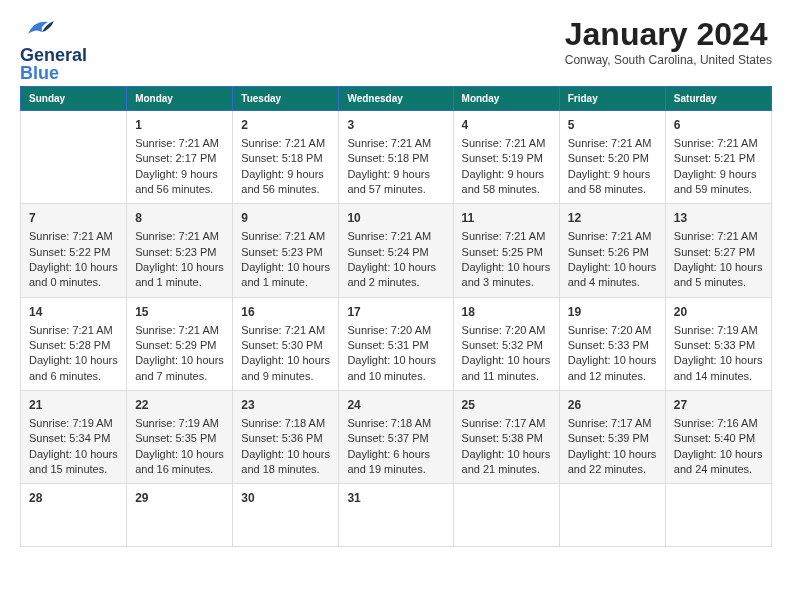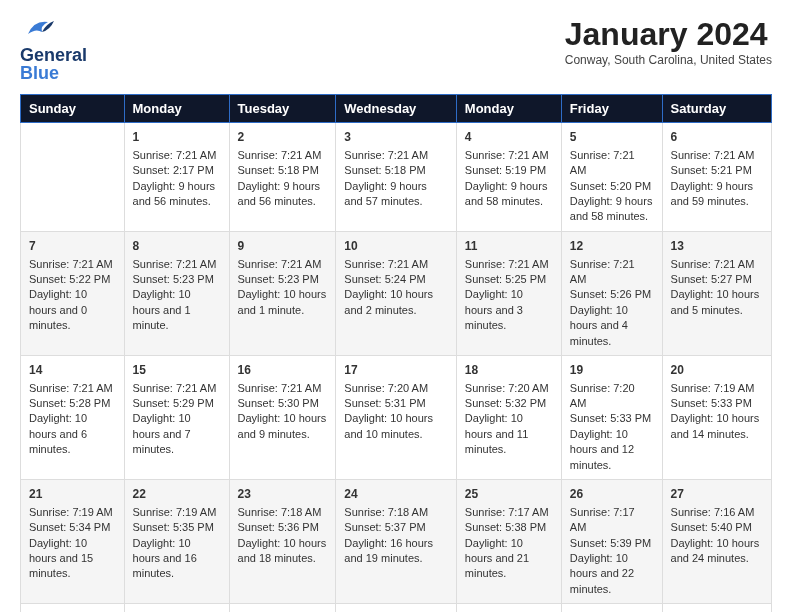--- a/index.html
+++ b/index.html
@@ -7,47 +7,47 @@
       font-family: Arial, sans-serif;
       background: #fff;
       width: 792px;
       min-height: 612px;
       padding: 16px 20px;
     }
     .header {
       display: flex;
       justify-content: space-between;
       align-items: flex-start;
-      margin-bottom: 12px;
+      margin-bottom: 4px;
     }
     .title-block {
       text-align: left;
     }
     .title-block h1 {
       font-size: 32px;
       font-weight: bold;
       color: #222;
     }
     .title-block h2 {
       font-size: 12px;
       font-weight: normal;
       color: #444;
     }
     table {
       width: 100%;
       border-collapse: collapse;
       font-size: 11.5px;
     }
     thead tr th {
-      background-color: #0f172a;
+      background-color: #0f766e;
       color: #fff;
       padding: 6px 8px;
       text-align: left;
       font-weight: bold;
-      font-size: 13px;
+      font-size: 10px;
       border: 1px solid #2e6cc7;
     }
     tbody tr {
       border-bottom: 1px solid #ddd;
     }
     tbody tr:nth-child(odd) {
       background: #fff;
     }
     tbody tr:nth-child(even) {
       background: #f5f5f5;
@@ -130,21 +130,21 @@
         <td><span class="date-num">16</span><span>Sunrise: 7:21 AM</span><br><span>Sunset: 5:30 PM</span><br><span>Daylight: 10 hours and 9 minutes.</span></td>
         <td><span class="date-num">17</span><span>Sunrise: 7:20 AM</span><br><span>Sunset: 5:31 PM</span><br><span>Daylight: 10 hours and 10 minutes.</span></td>
         <td><span class="date-num">18</span><span>Sunrise: 7:20 AM</span><br><span>Sunset: 5:32 PM</span><br><span>Daylight: 10 hours and 11 minutes.</span></td>
         <td><span class="date-num">19</span><span>Sunrise: 7:20 AM</span><br><span>Sunset: 5:33 PM</span><br><span>Daylight: 10 hours and 12 minutes.</span></td>
         <td><span class="date-num">20</span><span>Sunrise: 7:19 AM</span><br><span>Sunset: 5:33 PM</span><br><span>Daylight: 10 hours and 14 minutes.</span></td>
       </tr>
       <tr>
         <td><span class="date-num">21</span><span>Sunrise: 7:19 AM</span><br><span>Sunset: 5:34 PM</span><br><span>Daylight: 10 hours and 15 minutes.</span></td>
         <td><span class="date-num">22</span><span>Sunrise: 7:19 AM</span><br><span>Sunset: 5:35 PM</span><br><span>Daylight: 10 hours and 16 minutes.</span></td>
         <td><span class="date-num">23</span><span>Sunrise: 7:18 AM</span><br><span>Sunset: 5:36 PM</span><br><span>Daylight: 10 hours and 18 minutes.</span></td>
-        <td><span class="date-num">24</span><span>Sunrise: 7:18 AM</span><br><span>Sunset: 5:37 PM</span><br><span>Daylight: 16 hours and 19 minutes.</span></td>
+        <td><span class="date-num">24</span><span>Sunrise: 7:18 AM</span><br><span>Sunset: 5:37 PM</span><br><span>Daylight: 6 hours and 19 minutes.</span></td>
         <td><span class="date-num">25</span><span>Sunrise: 7:17 AM</span><br><span>Sunset: 5:38 PM</span><br><span>Daylight: 10 hours and 21 minutes.</span></td>
         <td><span class="date-num">26</span><span>Sunrise: 7:17 AM</span><br><span>Sunset: 5:39 PM</span><br><span>Daylight: 10 hours and 22 minutes.</span></td>
         <td><span class="date-num">27</span><span>Sunrise: 7:16 AM</span><br><span>Sunset: 5:40 PM</span><br><span>Daylight: 10 hours and 24 minutes.</span></td>
       </tr>
       <tr>
         <td><span class="date-num">28</span><br><br></td>
         <td><span class="date-num">29</span><br><br></td>
         <td><span class="date-num">30</span><br><br></td>
         <td><span class="date-num">31</span><br><br></td>
         <td></td>

